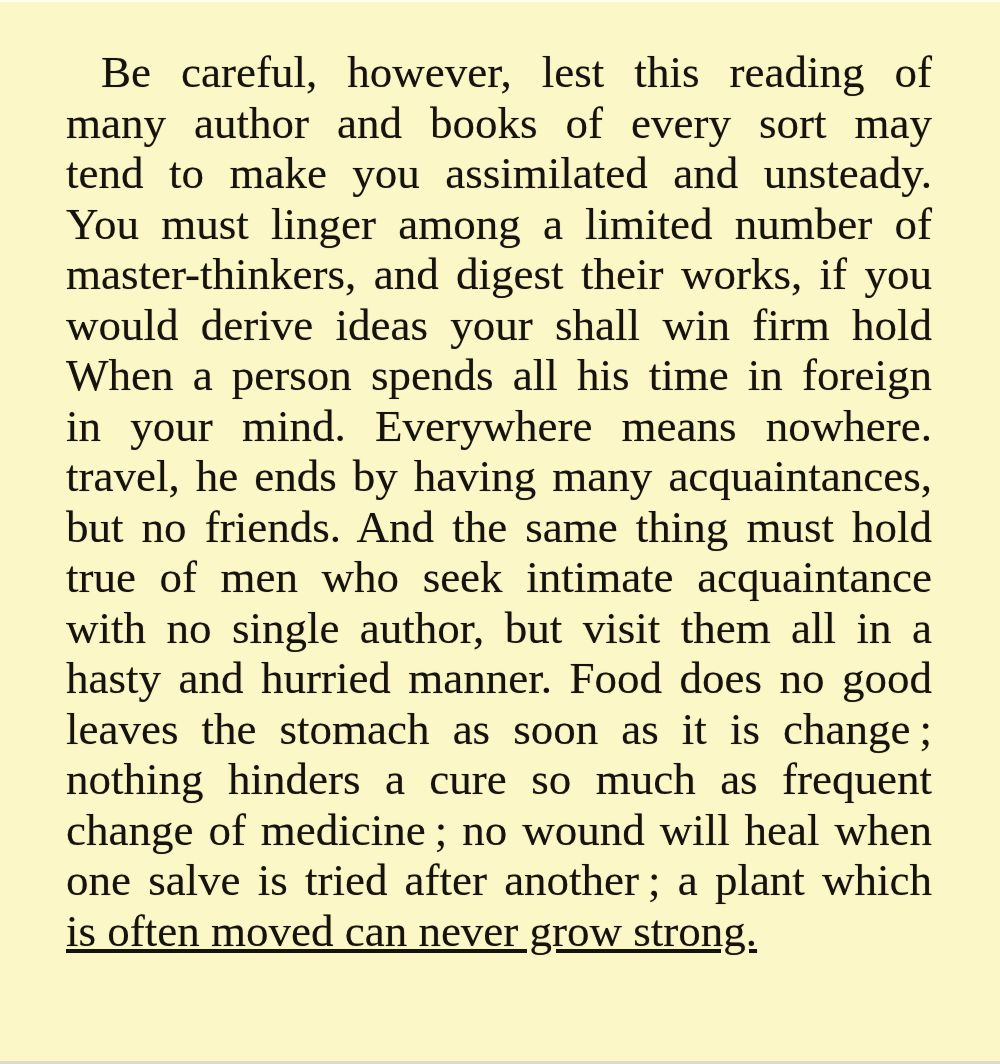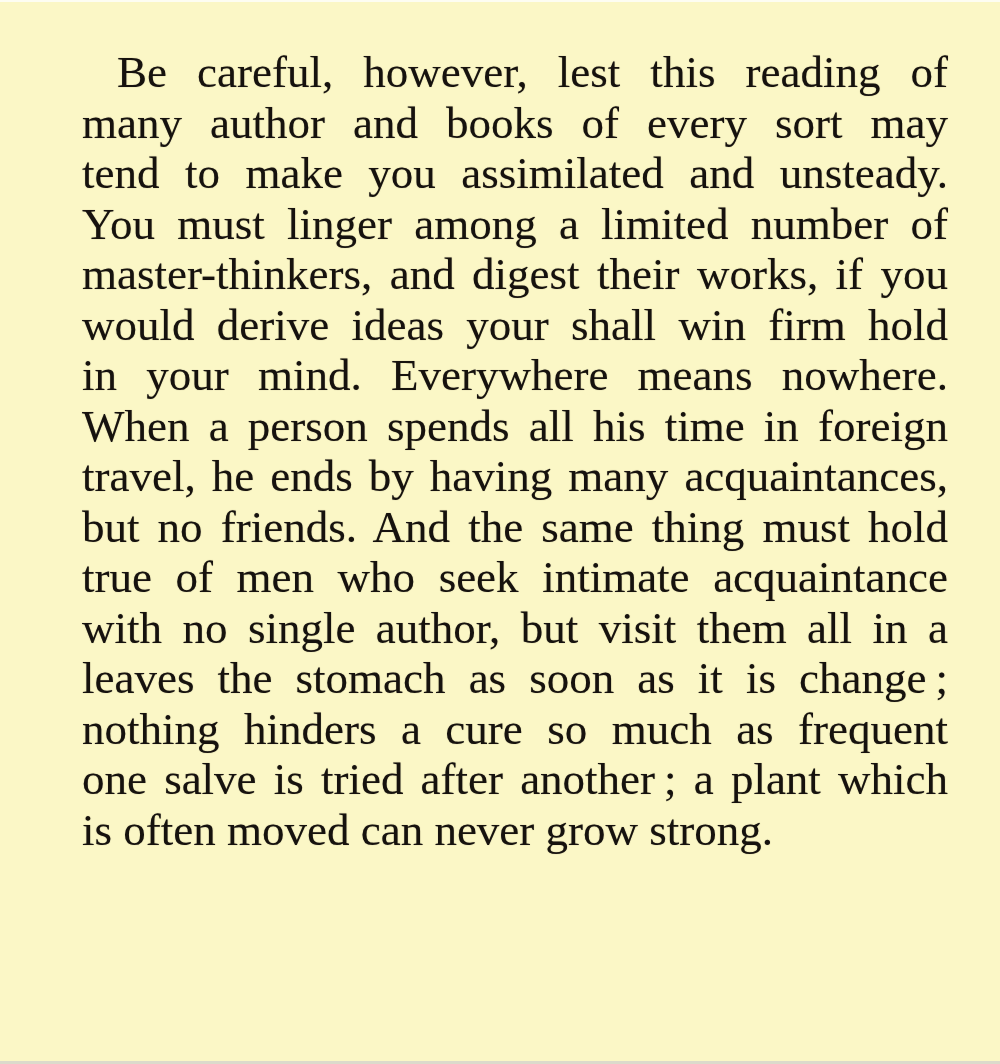--- a/index.html
+++ b/index.html
@@ -38,39 +38,42 @@
   }
   .text-line {
     text-align: justify;
     text-align-last: justify;
   }
   .text-line.indent {
     text-indent: 35px;
   }
   .text-line.last {
     text-align-last: left;
+    text-decoration: underline;
   }
 </style>
 </head>
 <body style="background: rgb(251, 247, 198);">
 
 <div class="scan-edge-top"></div>
 
-<div class="page-text" style="color: rgb(22, 18, 14); margin-left: 16px;">
+<div class="page-text" style="color: rgb(22, 18, 14);">
   <div class="text-line indent">Be careful, however, lest this reading of</div>
   <div class="text-line">many author and books of every sort may</div>
   <div class="text-line">tend to make you assimilated and unsteady.</div>
   <div class="text-line">You must linger among a limited number of</div>
   <div class="text-line">master-thinkers, and digest their works, if you</div>
   <div class="text-line">would derive ideas your shall win firm hold</div>
+  <div class="text-line">When a person spends all his time in foreign</div>
   <div class="text-line">in your mind. Everywhere means nowhere.</div>
-  <div class="text-line">When a person spends all his time in foreign</div>
   <div class="text-line">travel, he ends by having many acquaintances,</div>
   <div class="text-line">but no friends. And the same thing must hold</div>
   <div class="text-line">true of men who seek intimate acquaintance</div>
   <div class="text-line">with no single author, but visit them all in a</div>
+  <div class="text-line">hasty and hurried manner. Food does no good</div>
   <div class="text-line">leaves the stomach as soon as it is change ;</div>
   <div class="text-line">nothing hinders a cure so much as frequent</div>
+  <div class="text-line">change of medicine ; no wound will heal when</div>
   <div class="text-line">one salve is tried after another ; a plant which</div>
   <div class="text-line last">is often moved can never grow strong.</div>
 </div>
 
 <div class="scan-edge-bottom"></div>
 
 </body></html>

